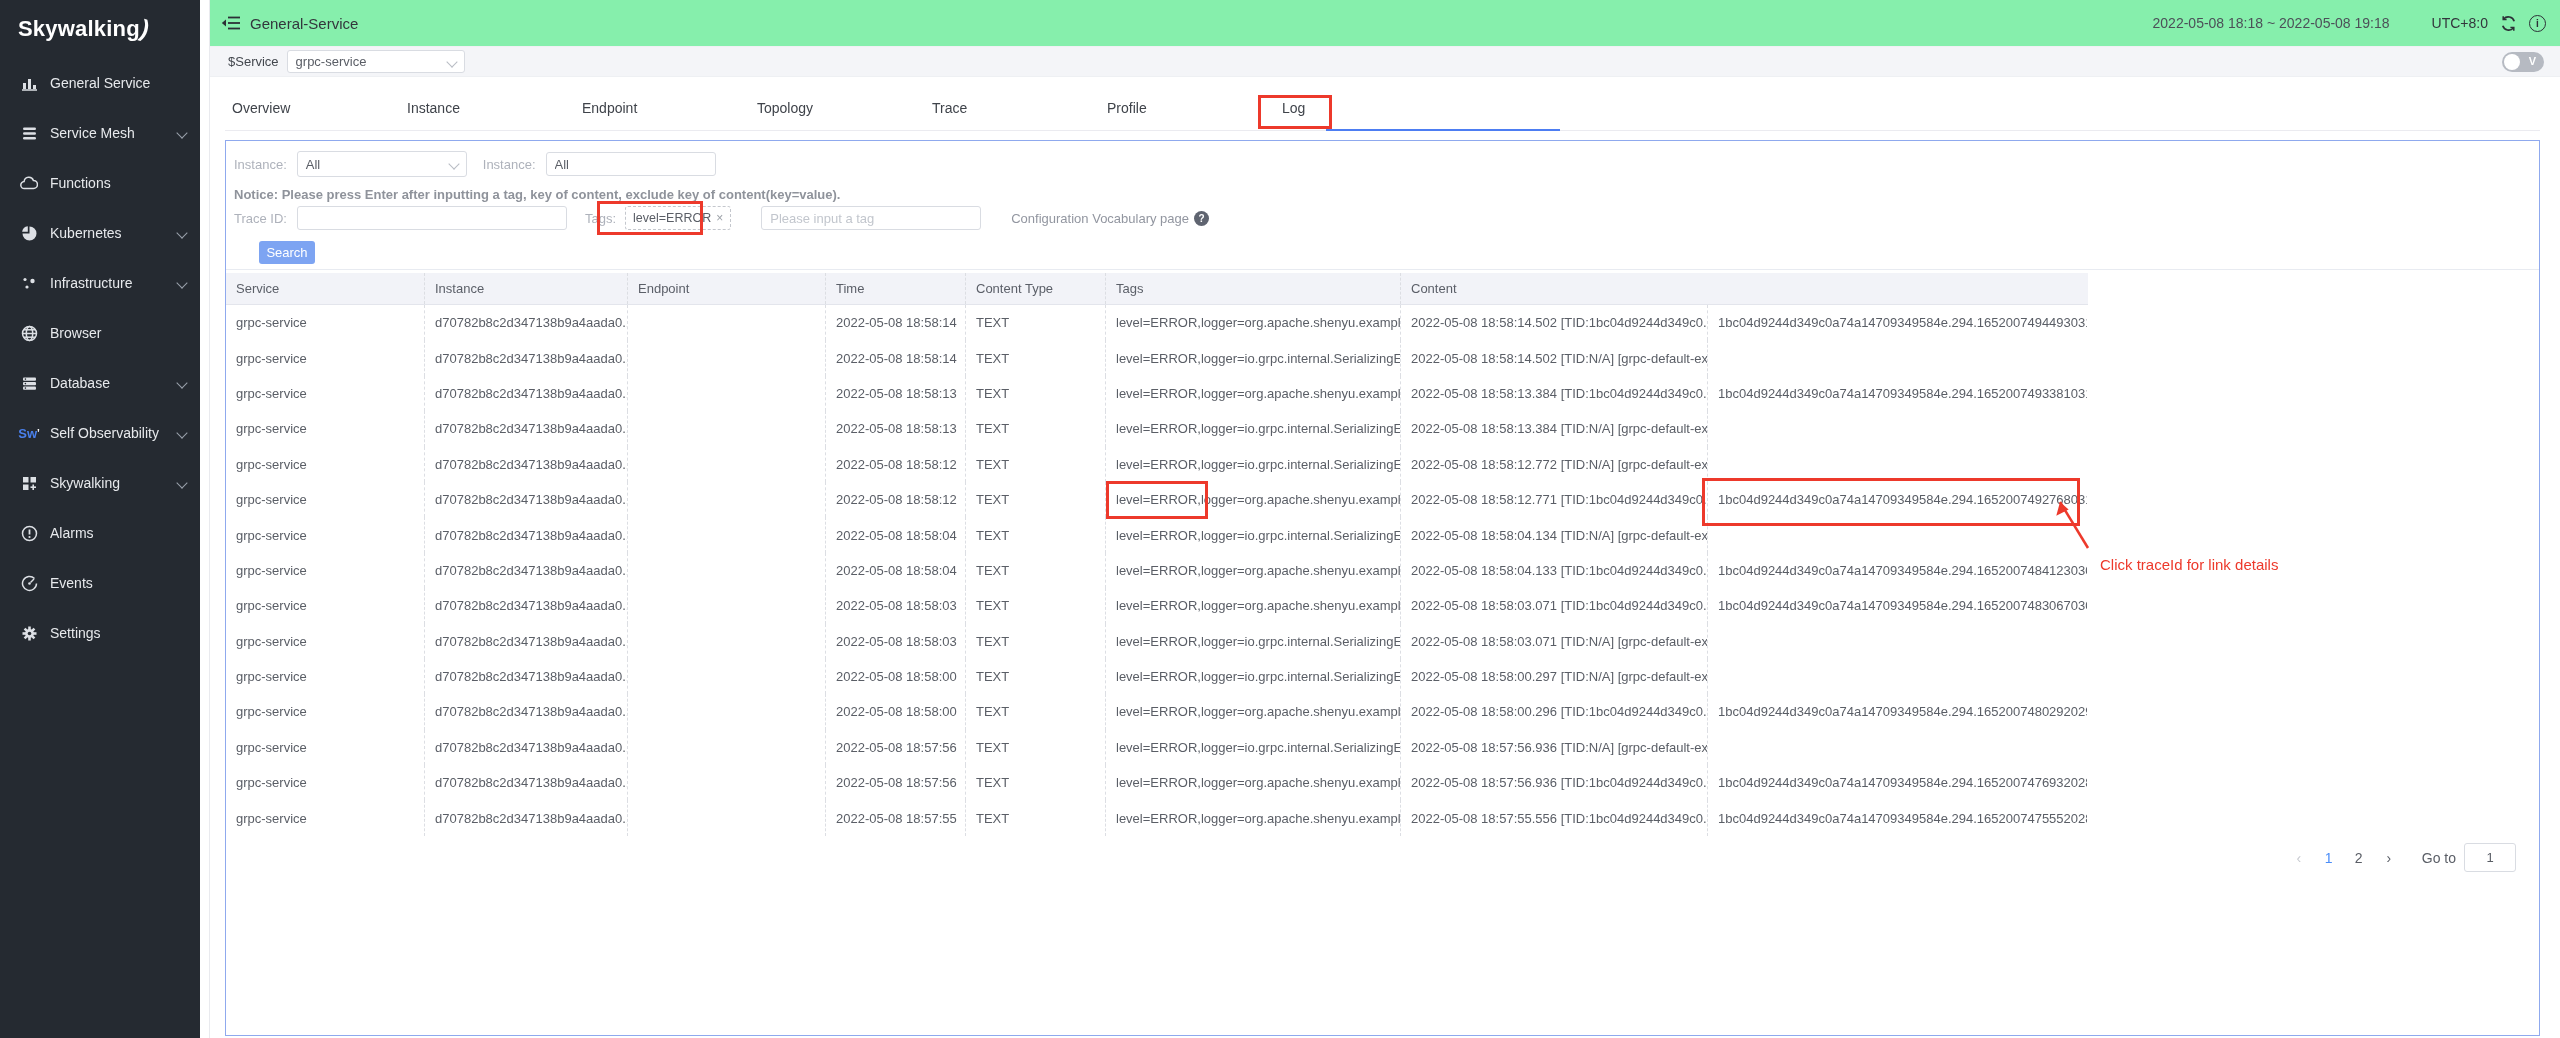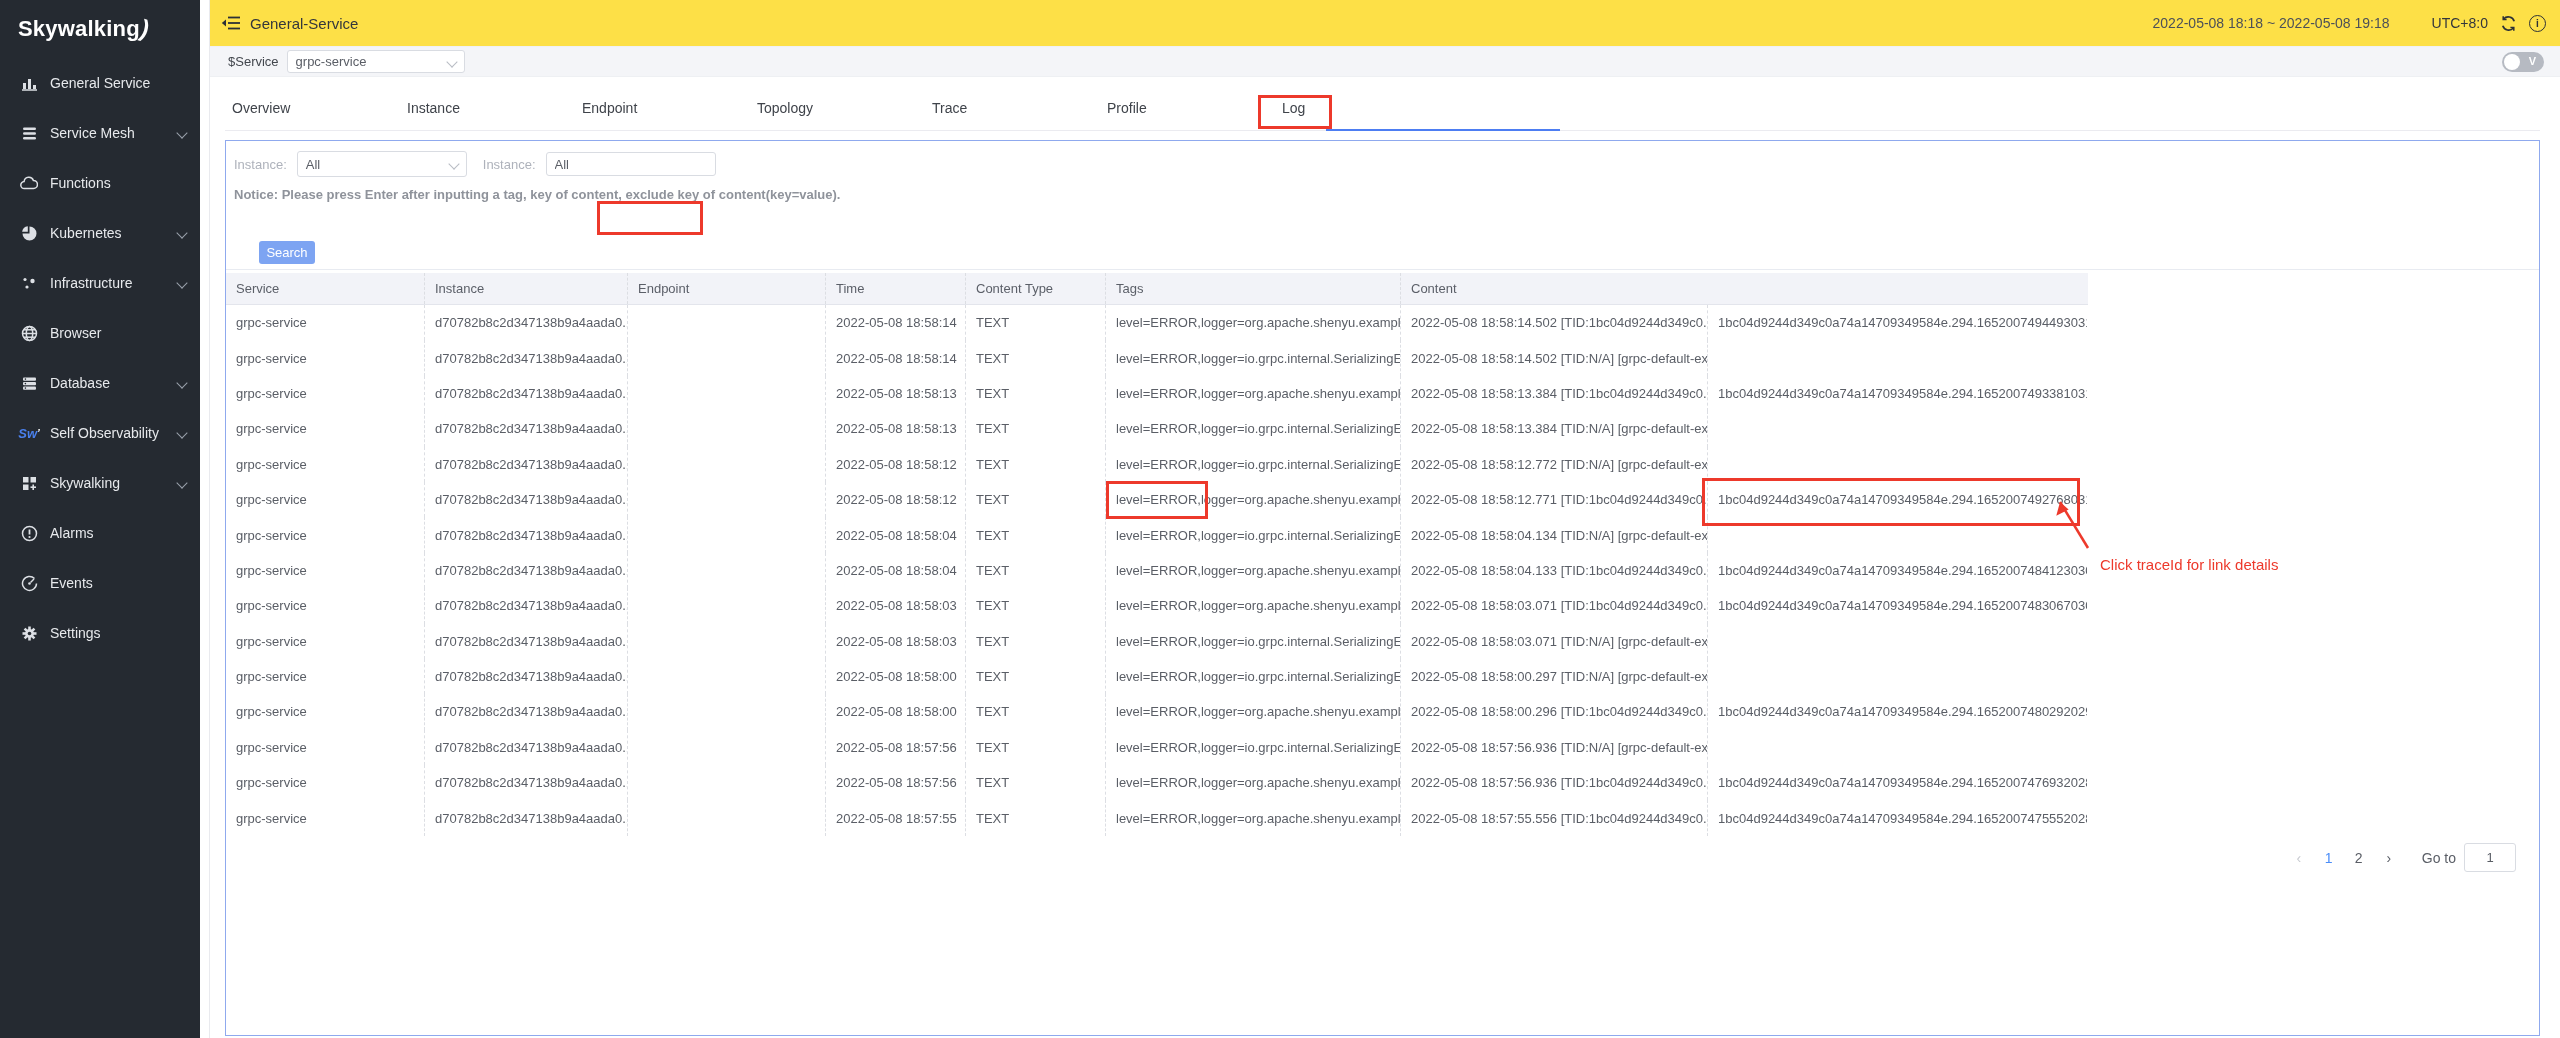--- a/index.html
+++ b/index.html
@@ -7,30 +7,30 @@
     width:2560px;height:1038px;position:relative;overflow:hidden;
     background:#ffffff;font-family:"Liberation Sans","DejaVu Sans",sans-serif;
     -webkit-font-smoothing:antialiased;
   }
   
   .sidebar{position:absolute;left:0;top:0;width:200px;height:1038px;background:#252a31;z-index:3;}
   .logo{height:58px;display:flex;align-items:center;padding-left:18px;color:#fff;
         font-size:22px;font-weight:700;letter-spacing:.2px;}
   .logo .crescent{font-weight:700;font-size:24px;margin-left:1px;transform:rotate(18deg);display:inline-block;}
   .menu-item{height:50px;display:flex;align-items:center;padding:0 14px 0 20px;cursor:pointer;color:#e7e9ec;justify-content:flex-end;}
-  .mi-icon{width:18px;height:18px;margin-right:12px;display:flex;align-items:center;justify-content:center;flex:0 0 18px;font-style:italic;}
+  .mi-icon{width:18px;height:18px;margin-right:12px;display:flex;align-items:center;justify-content:center;flex:0 0 18px;}
   .mi-icon svg{display:block;}
   .mi-label{font-size:14px;flex:1 1 auto;white-space:nowrap;}
   .chev{width:7px;height:7px;border-right:1.5px solid #9aa1ab;border-bottom:1.5px solid #9aa1ab;
         transform:rotate(45deg);margin-left:6px;flex:0 0 7px;}
   .sw-txt{color:#4a80ec;font-weight:700;font-size:13px;}
   .sw-tick{color:#fff;font-size:10px;font-weight:700;}
   .vline{position:absolute;left:209px;top:0;width:1px;height:1038px;background:#e9eaee;z-index:2;}
   
-  .topbar{position:absolute;left:210px;top:0;width:2350px;height:46px;background:#fde047;
+  .topbar{position:absolute;left:210px;top:0;width:2350px;height:46px;background:#86efac;
           border-bottom:1px solid #f0f1f4;display:flex;align-items:center;z-index:2;}
   .collapse-btn{margin-left:8px;width:26px;height:26px;display:flex;align-items:center;justify-content:center;cursor:pointer;}
   .page-title{margin-left:6px;font-size:15px;color:#33363c;}
   .topbar-right{margin-left:auto;display:flex;align-items:center;margin-right:14px;}
   .time-range{font-size:14px;color:#4c5058;}
   .tz{font-size:14px;color:#33363c;margin-left:42px;}
   .icon-btn{margin-left:12px;cursor:pointer;display:flex;align-items:center;justify-content:center;}
   .info-circle{width:15px;height:15px;border:1.6px solid #2c3036;border-radius:50%;
                font-size:10px;color:#2c3036;display:flex;align-items:center;justify-content:center;font-weight:700;}
   
@@ -319,20 +319,32 @@
     <div class="select h26 inst-select">
       <span>All</span>
       <span class="chev"></span>
     </div>
     <span class="flabel ep-label">Instance:</span>
     <input class="finput ep-input" value="All" style="">
   </div>
 
   <div class="notice">Notice: Please press Enter after inputting a tag, key of content, exclude key of content(key=value).</div>
 
+  <div class="frow3">
+    <span class="flabel">Trace ID:</span>
+    <input class="finput trace-input" value="" style="">
+    <span class="flabel tags-label">Tags:</span>
+    <span class="tag-chip">
+      <span>level=ERROR</span>
+      <span class="tag-close">×</span>
+    </span>
+    <input class="finput tag-input" placeholder="Please input a tag" style="">
+    <span class="vocab">Configuration Vocabulary page</span>
+    <span class="qmark">?</span>
+  </div>
 
   <button class="search-btn">Search</button>
 
   <div class="fsep"></div>
 
   <div class="tbl">
     <div class="thead" id="thead">
         <div class="th" style="width: 198px;">Service</div>
         <div class="th" style="width: 203px;">Instance</div>
         <div class="th" style="width: 198px;">Endpoint</div>

